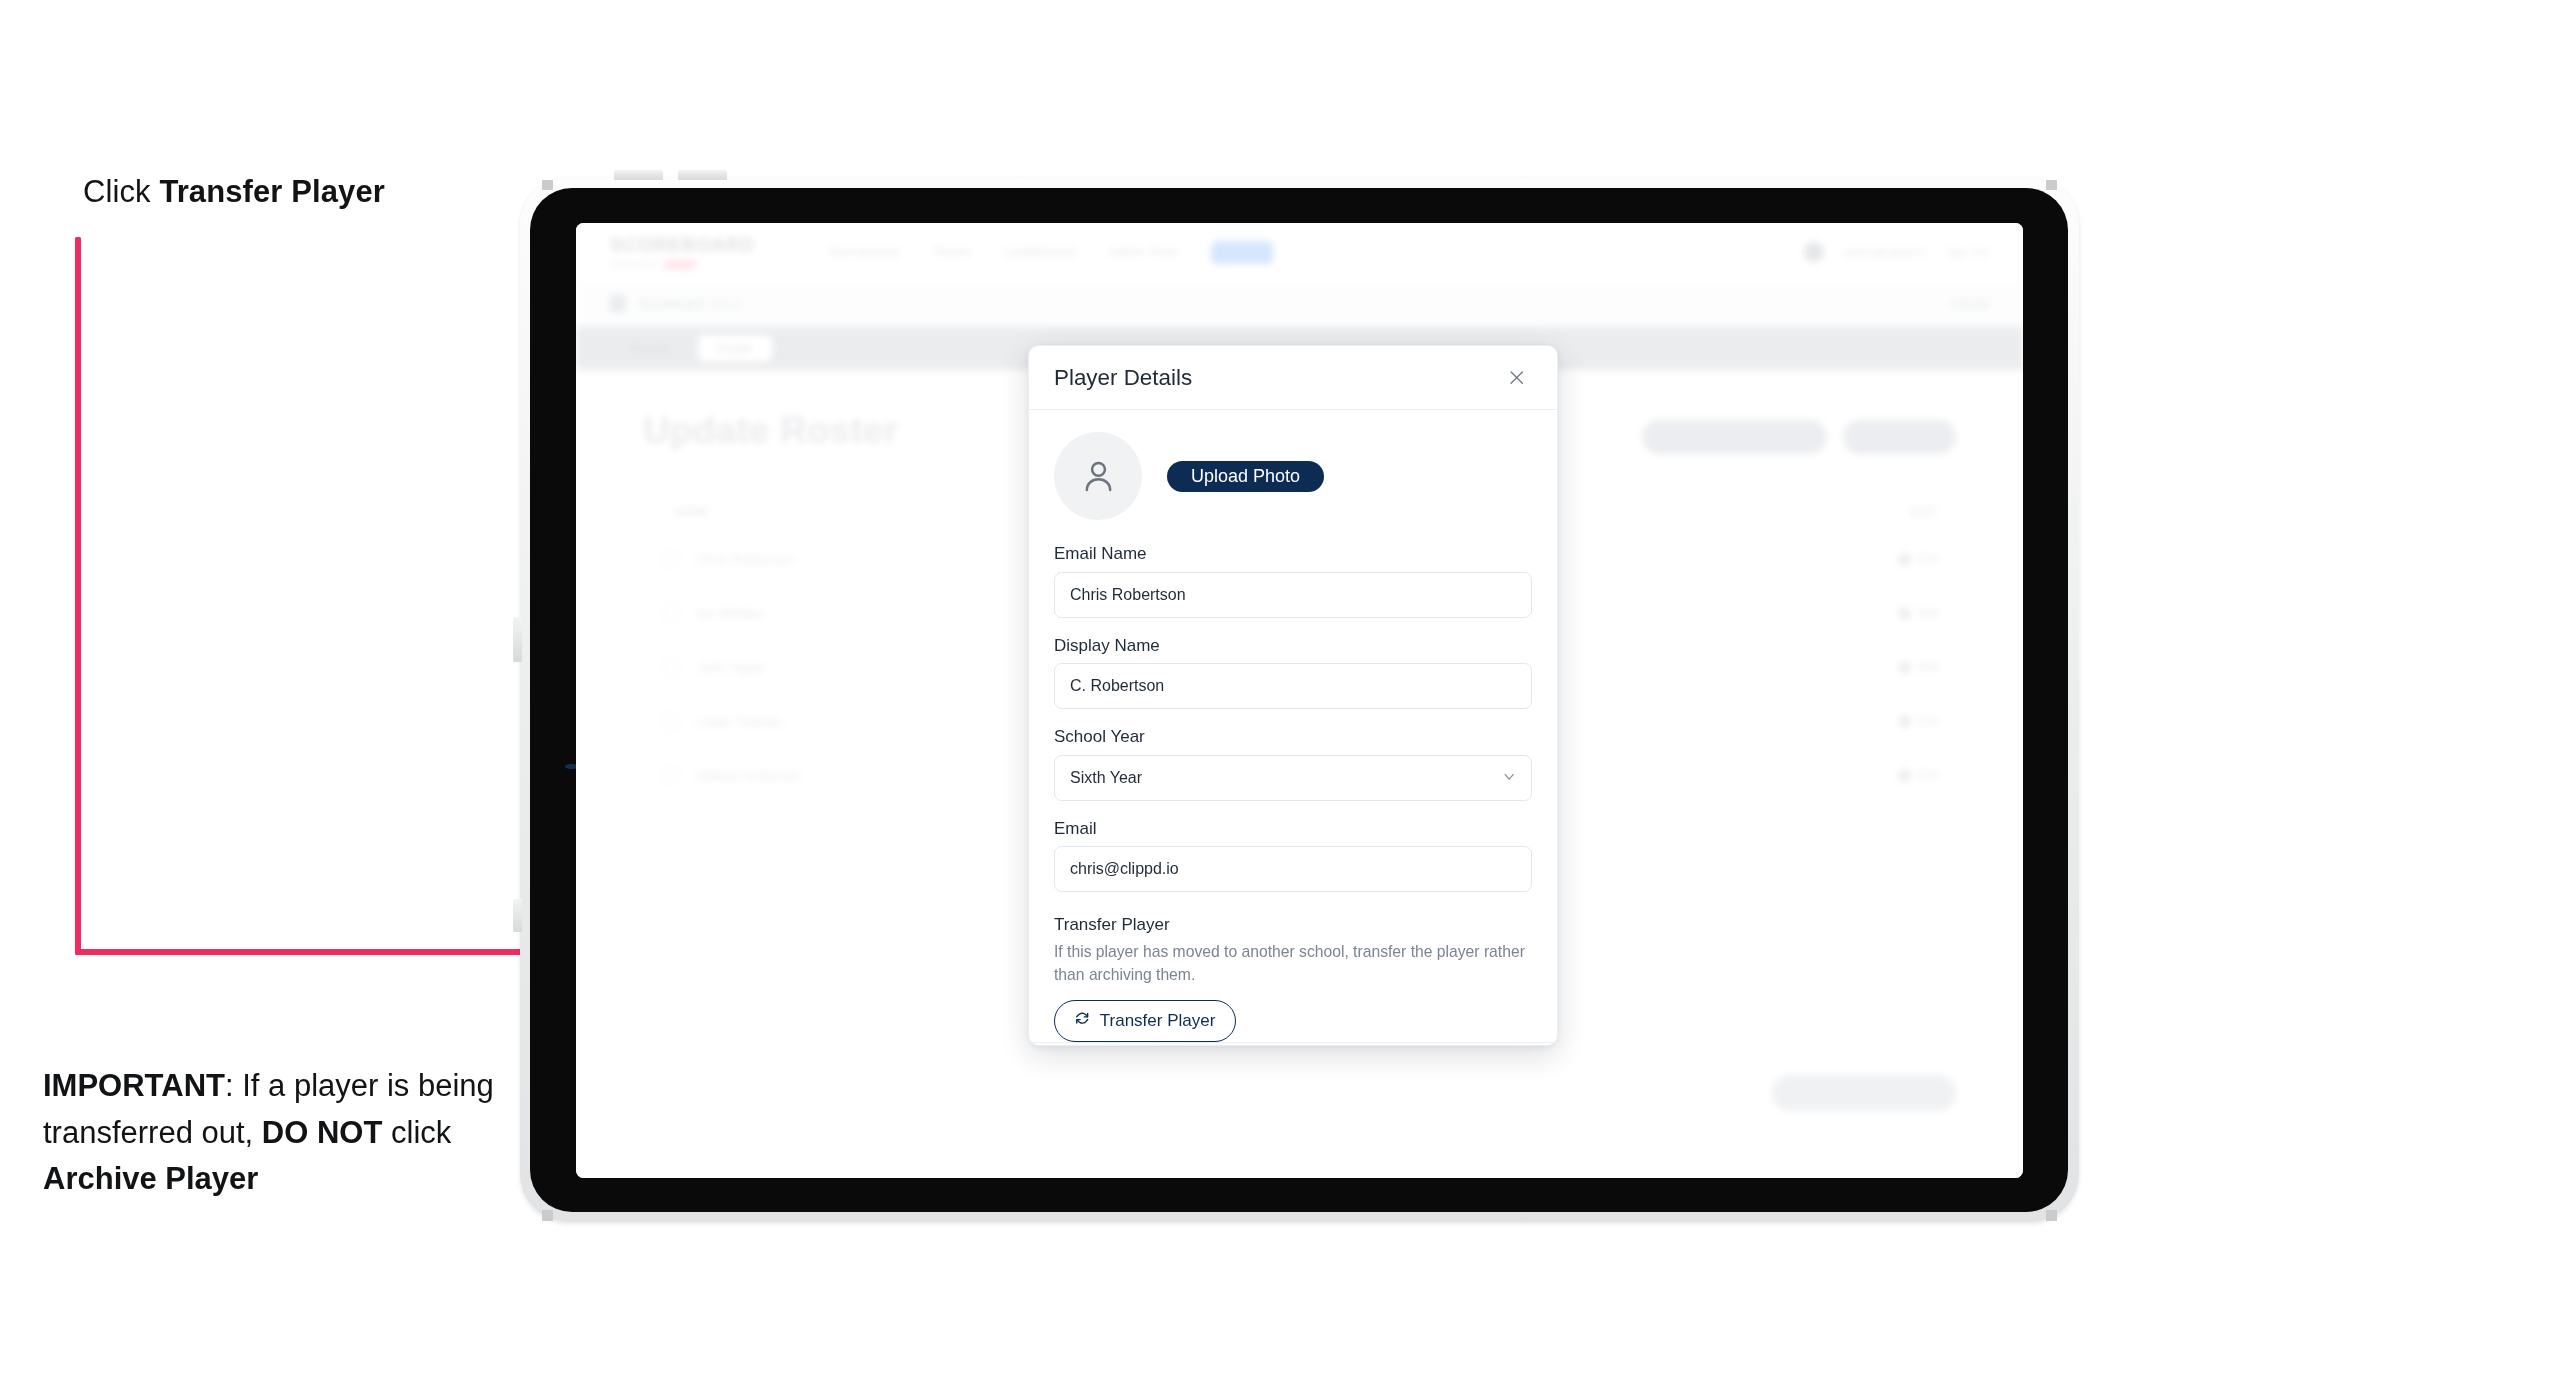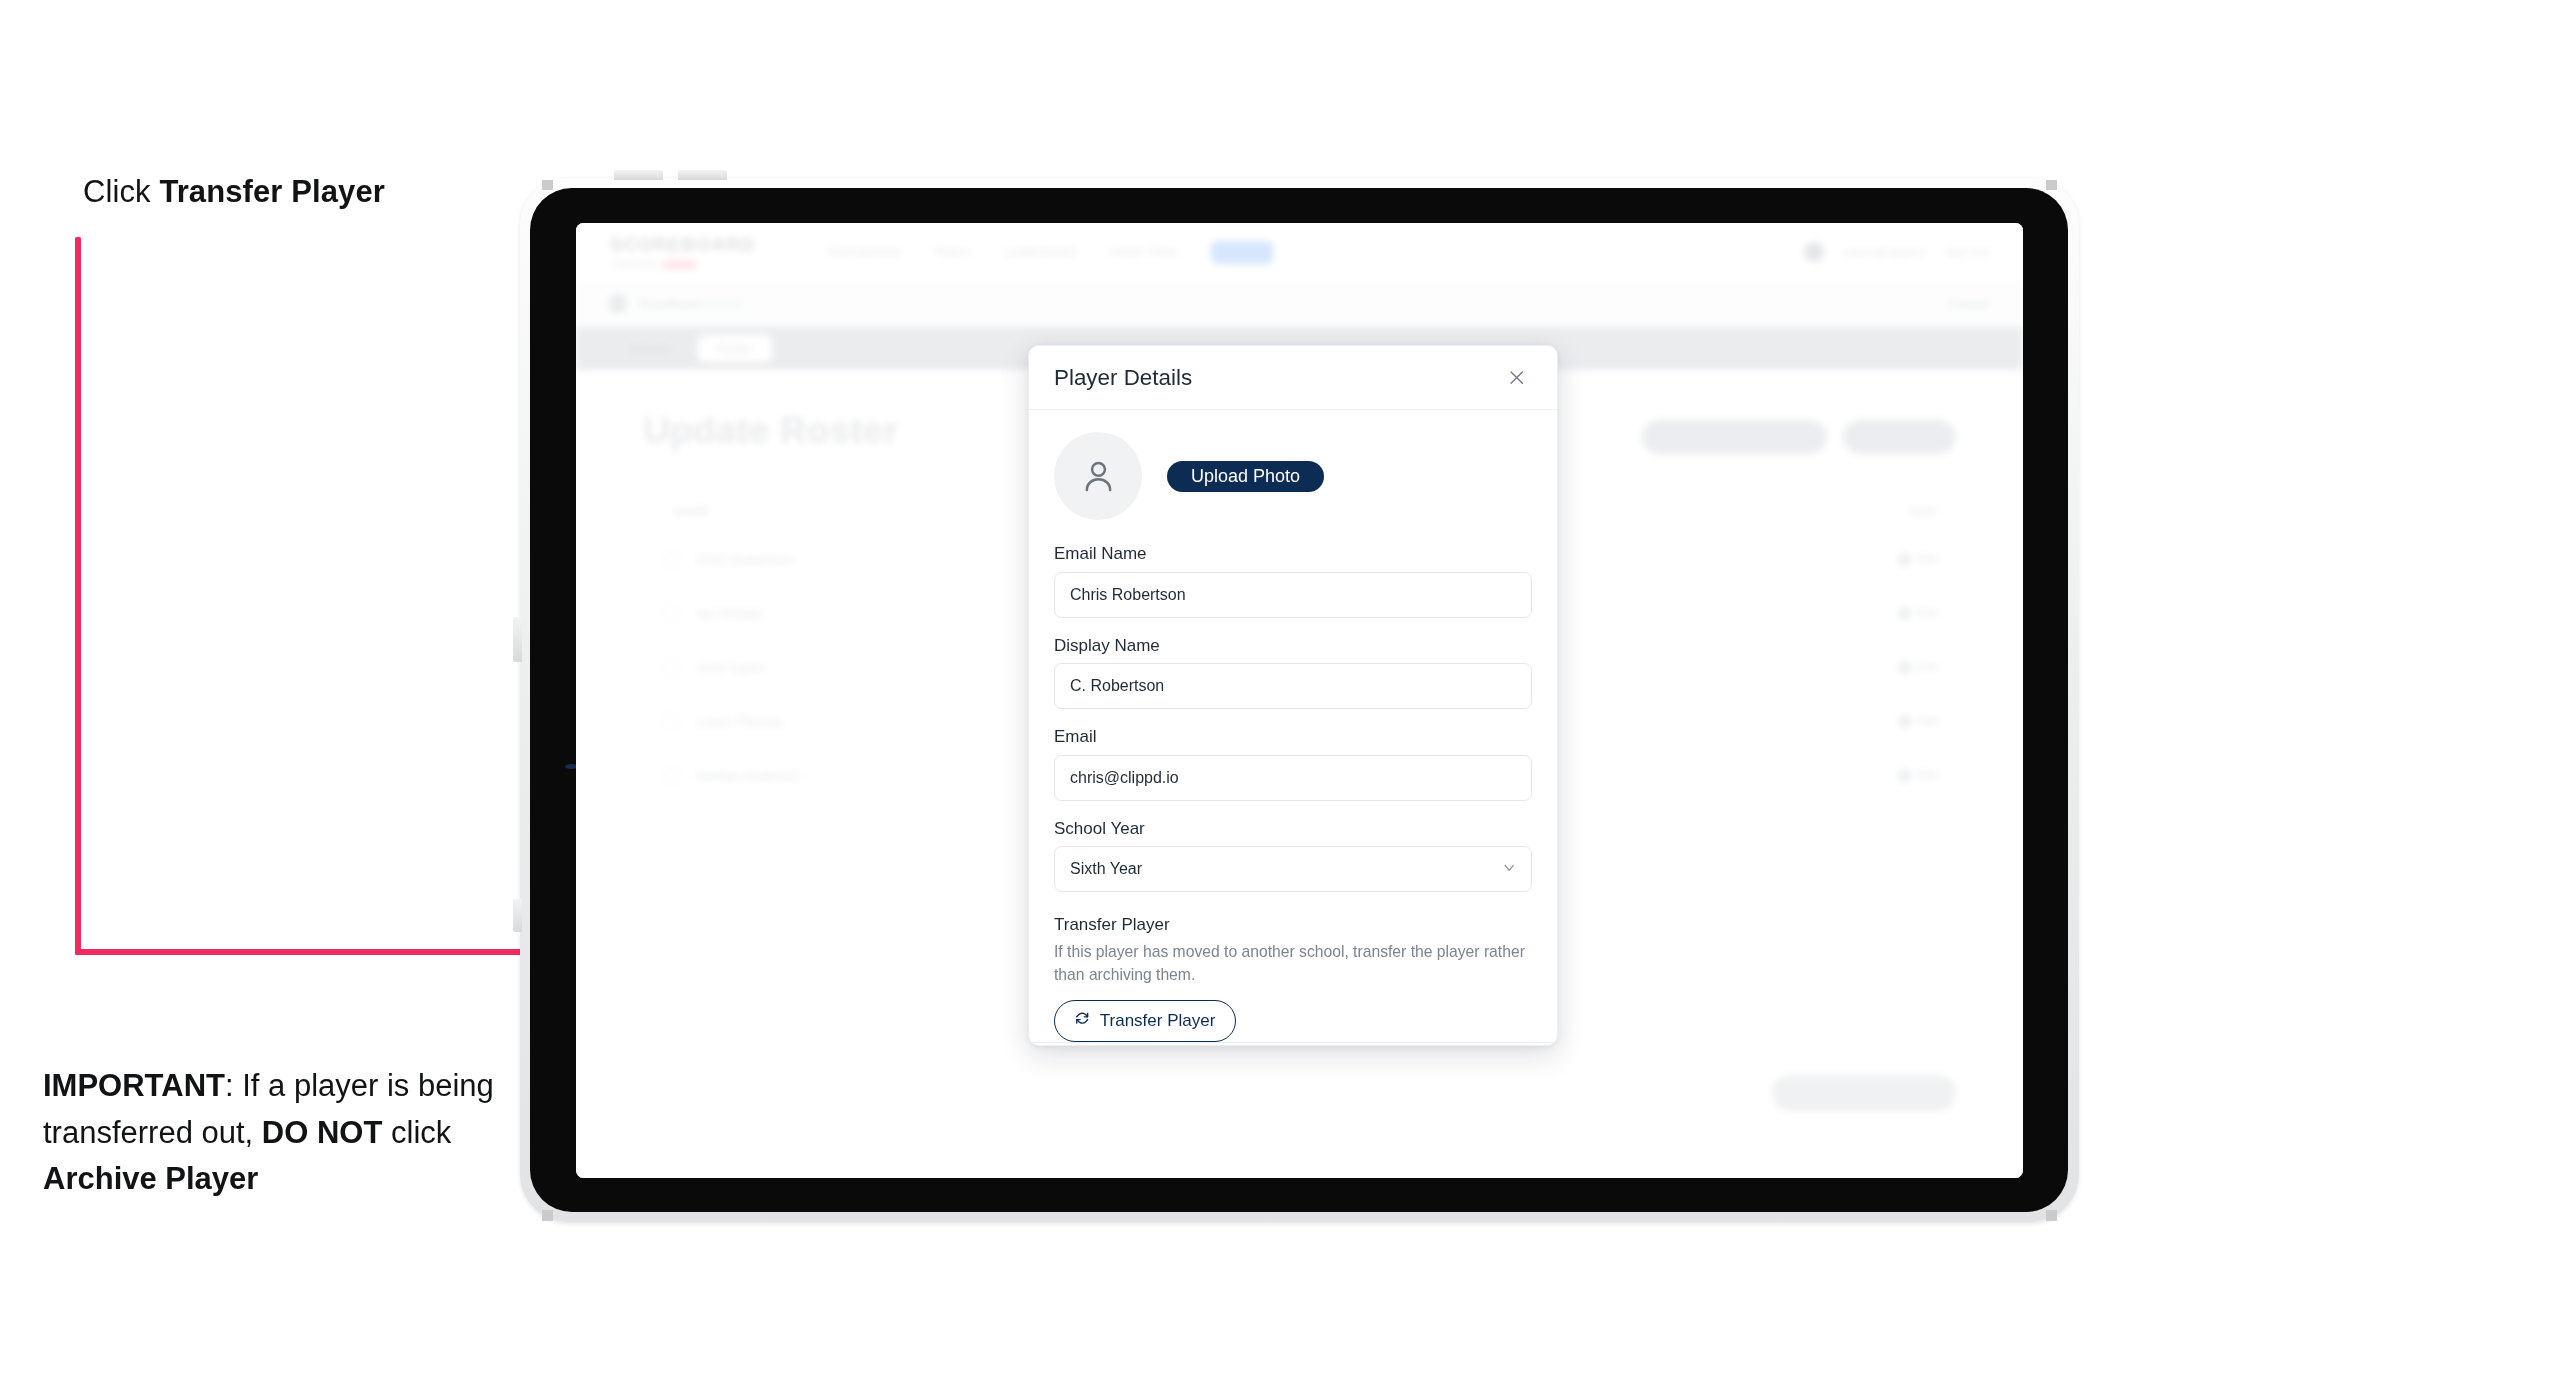--- a/index.html
+++ b/index.html
@@ -374,34 +374,34 @@
         <label class="field-label">Email Name</label>
         <input class="field-input" value="Chris Robertson" style="">
       </div>
 
       <div class="field">
         <label class="field-label">Display Name</label>
         <input class="field-input" value="C. Robertson" style="">
       </div>
 
       <div class="field">
-        <label class="field-label">Email</label>
-        <input class="field-input" value="chris@clippd.io" style="">
-      </div>
-
-      <div class="field">
         <label class="field-label">School Year</label>
         <div class="select-wrap">
           <input class="field-input" readonly="" value="Sixth Year" style="">
           <span class="chev">
             <svg width="16.4" height="16.4" viewBox="0 0 24 24" fill="none" stroke="#8b929c" stroke-width="1.8" stroke-linecap="round" stroke-linejoin="round">
               <polyline points="6,9 12,16 18,9"></polyline>
             </svg>
           </span>
         </div>
+      </div>
+
+      <div class="field">
+        <label class="field-label">Email</label>
+        <input class="field-input" value="chris@clippd.io" style="">
       </div>
 
       <div class="transfer-block">
         <div class="transfer-title">Transfer Player</div>
         <div class="transfer-desc">If this player has moved to another school, transfer the player rather than archiving them.</div>
         <button class="transfer-btn">
           <span>
             <svg width="16.4" height="16.4" viewBox="0 0 24 24" fill="none" stroke="#0d2c53" stroke-width="2" stroke-linecap="round" stroke-linejoin="round">
               <polyline points="20 5 20 10 15 10"></polyline>
               <polyline points="4 19 4 14 9 14"></polyline>

